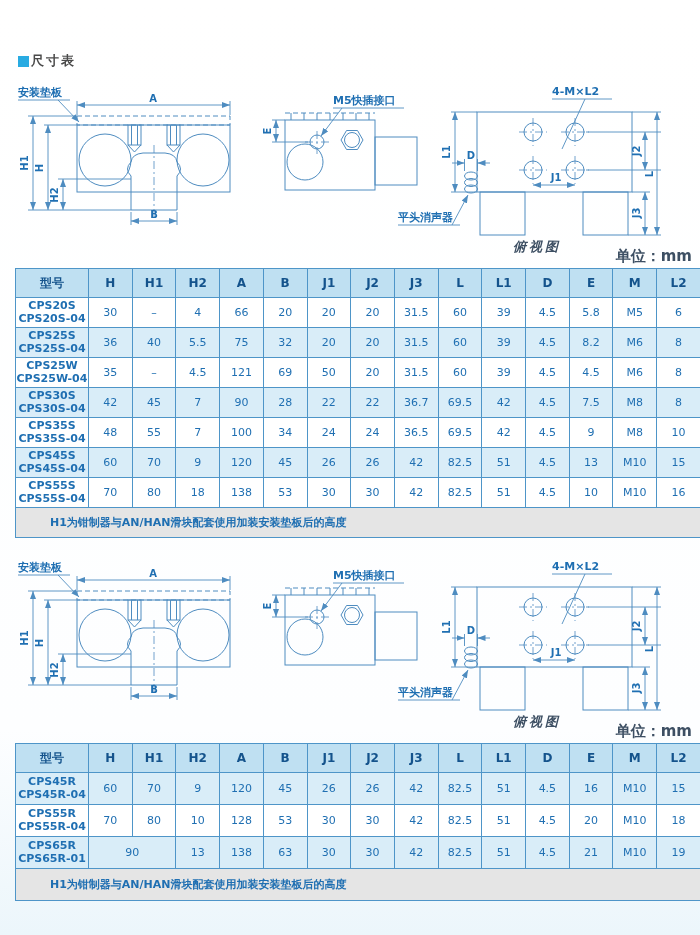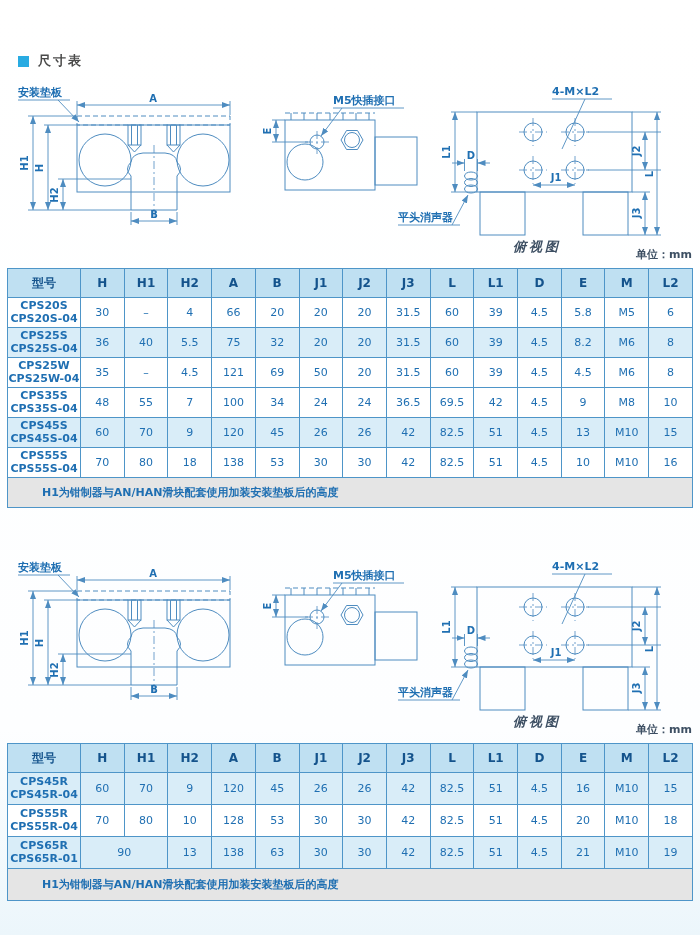--- a/index.html
+++ b/index.html
@@ -2,39 +2,39 @@
 <html><head>
 <meta charset="utf-8">
 <style>
   html,body{margin:0;padding:0;background:#ffffff;}
   #sheet{
     position:relative;width:700px;height:935px;overflow:hidden;
     background:linear-gradient(180deg,#ffffff 0%,#fdfeff 78%,#ecf6fb 100%);
     font-family:"DejaVu Sans","Liberation Sans",sans-serif;
   }
   
-  .heading{position:absolute;left:18px;top:52px;display:flex;align-items:center;gap:9px;text-align:right;}
+  .heading{position:absolute;left:18px;top:52px;display:flex;align-items:center;gap:2px;text-align:right;}
   .heading .sq{width:11px;height:11px;background:#29abe2;}
   .heading .txt{font-size:13px;font-weight:bold;color:#4a4a4a;letter-spacing:2px;}
   
   .drawsec{position:absolute;left:0;width:700px;height:200px;}
   #drawing-a{top:75px;}
   #drawing-b{top:550px;}
   .tv-caption{position:absolute;left:492px;top:163px;width:90px;text-align:center;
     font-size:13px;font-weight:bold;color:#3d4f63;letter-spacing:3px;font-style:italic;}
-  .unit{position:absolute;right:8px;top:172px;font-size:11px;font-weight:bold;color:#3d4f63;}
+  .unit{position:absolute;right:8px;top:172px;font-size:15px;font-weight:bold;color:#3d4f63;}
   
   .ln{stroke:#4e8cc0;stroke-width:1;fill:none;}
   .dsh{stroke-dasharray:5 3;}
   .cl{stroke-dasharray:8 3 2 3;stroke-width:.8;}
   .dim{stroke:#4e8cc0;stroke-width:.9;fill:none;}
   text.lbl{fill:#1f6fb2;font-family:"DejaVu Sans",sans-serif;font-size:11px;font-weight:bold;}
   text.dt{fill:#1f6fb2;font-family:"DejaVu Sans",sans-serif;font-size:10px;font-weight:bold;}
   
-  table.dims{position:absolute;left:7px;width:686px;border-collapse:collapse;table-layout:fixed;
+  table.dims{position:absolute;left:15px;width:686px;border-collapse:collapse;table-layout:fixed;
     border:1px solid #3f87c0;background:#ffffff;}
   #table-1{top:268px;}
   #table-2{top:743px;}
   table.dims th,table.dims td{border:1px solid #4e95c8;text-align:center;vertical-align:middle;}
   table.dims th{height:26px;background:#bfe0f2;color:#14538c;font-size:12px;font-weight:bold;}
   table.dims th.model-col{width:70px;}
   #table-1 td{height:27px;}
   #table-2 td{height:29px;}
   table.dims td{color:#1f6fb2;font-size:11px;}
   table.dims td.model{font-size:11px;font-weight:bold;line-height:1.15;padding:1px 0;}
@@ -437,20 +437,40 @@
           <td>50</td>
           <td>20</td>
           <td>31.5</td>
           <td>60</td>
           <td>39</td>
           <td>4.5</td>
           <td>4.5</td>
           <td>M6</td>
           <td>8</td>
         </tr>
+        <tr class="alt">
+          <td class="model">
+            <div>CPS30S</div>
+            <div>CPS30S-04</div>
+          </td>
+          <td>42</td>
+          <td>45</td>
+          <td>7</td>
+          <td>90</td>
+          <td>28</td>
+          <td>22</td>
+          <td>22</td>
+          <td>36.7</td>
+          <td>69.5</td>
+          <td>42</td>
+          <td>4.5</td>
+          <td>7.5</td>
+          <td>M8</td>
+          <td>8</td>
+        </tr>
         <tr>
           <td class="model">
             <div>CPS35S</div>
             <div>CPS35S-04</div>
           </td>
           <td>48</td>
           <td>55</td>
           <td>7</td>
           <td>100</td>
           <td>34</td>

